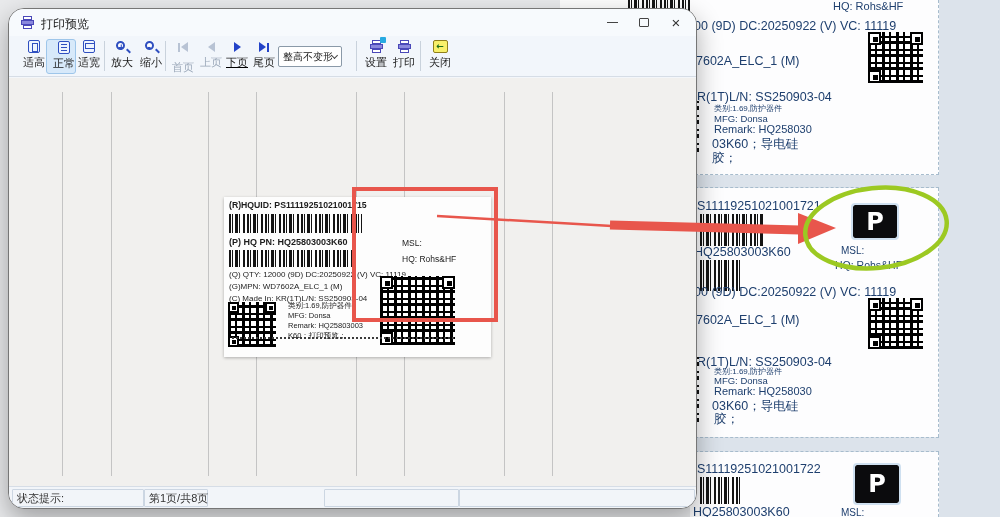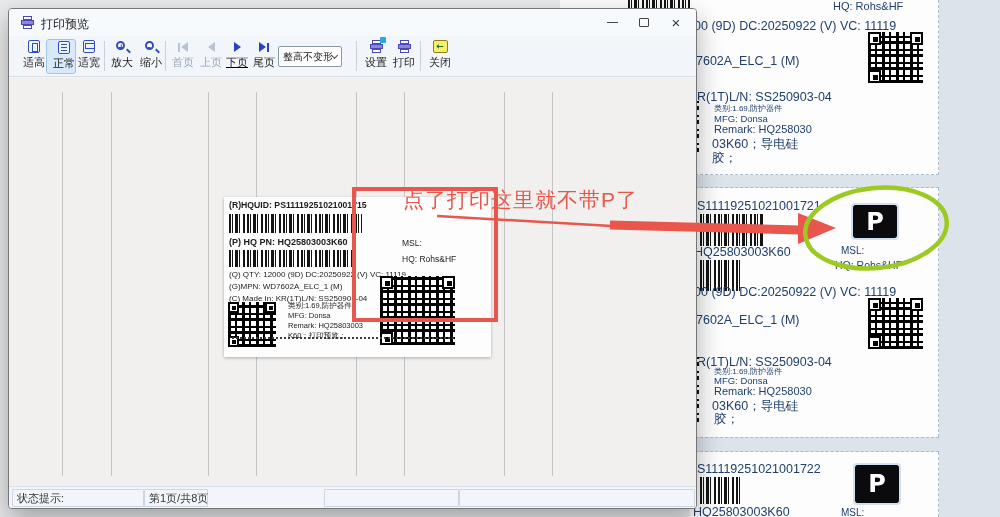--- a/index.html
+++ b/index.html
@@ -29,21 +29,21 @@
   .qf.tl{left:0;top:0;} .qf.tr{right:0;top:0;} .qf.bl{left:0;bottom:0;}
   .qr.small .qf{width:11px;height:11px;} .qr.small .qf::after{left:2px;top:2px;width:4px;height:4px;}
   .pbox{position:absolute;background:#0b0b0d;outline:2px solid #cfe0f0;border-radius:2px;
         display:flex;align-items:center;justify-content:center;color:#fff;
         font-weight:bold;font-size:24px;font-family:"DejaVu Sans",sans-serif;}
   .frag{position:absolute;left:0;width:9px;background:
         repeating-linear-gradient(0deg,#111 0 4px,#fff 4px 7px,#111 7px 9px,#fff 9px 14px);}
 
   
   .pwin{left:8px;top:8px;width:689px;height:501px;background:#f3f6fa;border:1px solid #767676;
-        border-radius:4px;box-shadow:0 10px 26px rgba(0,0,0,.32);z-index:10;overflow:hidden;}
+        border-radius:16px;box-shadow:0 10px 26px rgba(0,0,0,.32);z-index:10;overflow:hidden;}
   .titlebar{position:absolute;left:0;top:0;right:0;height:27px;background:#f7fafd;}
   .title-txt{position:absolute;left:32px;top:7px;font-size:12px;color:#1b1b1b;}
   .winbtn{position:absolute;top:0;width:30px;height:26px;display:flex;align-items:center;justify-content:center;color:#444;}
   .wb-min-glyph{width:11px;height:1px;background:#444;}
   .wb-max-glyph{width:10px;height:9px;border:1px solid #444;border-radius:1px;}
   .wb-close-glyph{font-size:15px;line-height:15px;color:#333;}
   .toolbar{position:absolute;left:0;top:27px;right:0;height:41px;background:#f2f6fb;border-bottom:1px solid #d6dde6;}
   .tbtn{position:absolute;top:3px;width:30px;height:35px;display:flex;flex-direction:column;
         align-items:center;justify-content:flex-start;border-radius:3px;}
   .tbtn.sel{background:#d7e9fa;border:1px solid #9ec6ea;}
@@ -200,21 +200,21 @@
         <span class="tlbl">放大</span>
       </div>
       <div class="tbtn" style="left:127px;">
         <span class="ic">
             <i class="lens">-</i>
             <i class="handle"></i>
           </span>
         <span class="tlbl">缩小</span>
       </div>
       <div class="tsep" style="left:156px;"></div>
-      <div class="tbtn" style="left:159px;">
+      <div class="tbtn" style="left:159px;justify-content:space-between;">
         <span class="ic nav dis">
             <i class="nbar"></i>
             <i class="ntri-l"></i>
           </span>
         <span class="tlbl" style="color:#9aa7b8;">首页</span>
       </div>
       <div class="tbtn" style="left:187px;">
         <span class="ic nav dis">
             <i class="ntri-l"></i>
           </span>
@@ -310,15 +310,14 @@
     </div>
   </div>
 
   <svg class="anno-svg" width="1000" height="517" viewBox="0 0 1000 517">
     <rect x="354" y="189" width="142" height="131" fill="none" stroke="#e8564c" stroke-width="4"></rect>
     <line x1="437" y1="216" x2="612" y2="226" stroke="#e8564c" stroke-width="2.5"></line>
     <line x1="610" y1="225" x2="800" y2="230" stroke="#e8564c" stroke-width="9"></line>
     <polygon points="798,213 836,228 798,244" fill="#e8564c"></polygon>
     <ellipse cx="876" cy="228" rx="71" ry="40" transform="rotate(-6 876 228)" fill="none" stroke="#9cc922" stroke-width="4.5"></ellipse>
   </svg>
-  <div class="anno-text t">点了打印这里就不带P了</div>
 
 </div>
 
 </body></html>

